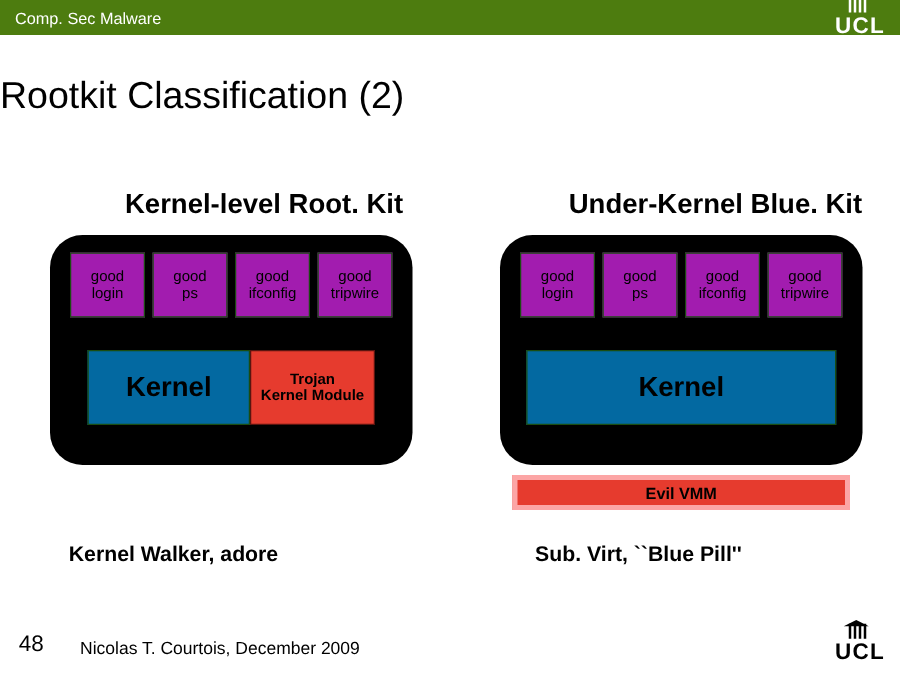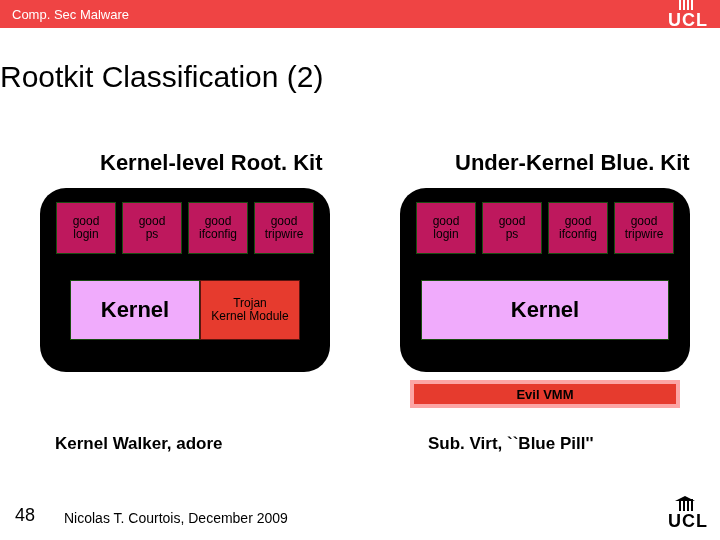--- a/index.html
+++ b/index.html
@@ -1,18 +1,18 @@
 <!DOCTYPE html>
 <html><head>
 <meta charset="utf-8">
 <style>
   * { box-sizing: border-box; margin: 0; padding: 0; }
   body { width: 720px; height: 540px; font-family: Arial, Helvetica, sans-serif; background: #fff; position: relative; overflow: hidden; }
 
-  .header-bar { position: absolute; top: 0; left: 0; right: 0; height: 28px; background: #ef4444; display: flex; align-items: center; justify-content: space-between; padding: 0 12px; }
+  .header-bar { position: absolute; top: 0; left: 0; right: 0; height: 28px; background: #4d7c0f; display: flex; align-items: center; justify-content: space-between; padding: 0 12px; }
   .header-bar .left { color: #fff; font-size: 13px; }
   .header-bar .right { display: flex; align-items: center; }
 
   .ucl-logo { display: flex; align-items: center; color: #000; font-weight: bold; flex-direction: column; }
   .ucl-logo.white { color: #fff; }
   .ucl-logo .portico { margin-right: 4px; display: flex; align-items: flex-end; }
   .ucl-logo .portico .col { width: 2px; height: 12px; background: currentColor; margin: 0 1px; }
   .ucl-logo .portico .roof { width: 0; height: 0; border-left: 10px solid transparent; border-right: 10px solid transparent; border-bottom: 5px solid currentColor; position: absolute; transform: translate(-3px, -10px); }
   .ucl-logo .text { font-size: 18px; font-weight: bold; letter-spacing: 1px; }
 
@@ -20,26 +20,26 @@
 
   .col-title { position: absolute; font-size: 22px; font-weight: bold; color: #000; }
   .col-title.left  { top: 150px; left: 100px; }
   .col-title.right { top: 150px; left: 455px; }
 
   .diagram { position: absolute; background: #000; border-radius: 26px; padding: 14px 10px 12px 10px; }
   .diagram.left  { top: 188px; left: 40px; width: 290px; height: 184px; }
   .diagram.right { top: 188px; left: 400px; width: 290px; height: 184px; }
 
   .proc-row { display: flex; gap: 6px; justify-content: center; }
-  .proc { background: #be185d; border: 1px solid #1a4d12; width: 60px; height: 52px; display: flex; flex-direction: column; align-items: center; justify-content: center; font-size: 12px; line-height: 1.1; color: #000; }
+  .proc { background: #a21caf; border: 1px solid #1a4d12; width: 60px; height: 52px; display: flex; flex-direction: column; align-items: center; justify-content: center; font-size: 12px; line-height: 1.1; color: #000; }
 
   .kernel-row { display: flex; justify-content: center; margin-top: 26px; }
   .kernel-box { display: flex; }
-  .kernel-half { background: #f0abfc; border: 1px solid #1a4d12; height: 60px; display: flex; align-items: center; justify-content: center; font-size: 22px; font-weight: bold; color: #000; }
-  .trojan-half { background: #e63b2e; border: 1px solid #5a140f; height: 60px; display: flex; flex-direction: column; align-items: center; justify-content: center; font-size: 12px; font-weight: normal; color: #000; line-height: 1.1; }
+  .kernel-half { background: #0369a1; border: 1px solid #1a4d12; height: 60px; display: flex; align-items: center; justify-content: center; font-size: 22px; font-weight: bold; color: #000; }
+  .trojan-half { background: #e63b2e; border: 1px solid #5a140f; height: 60px; display: flex; flex-direction: column; align-items: center; justify-content: center; font-size: 12px; font-weight: bold; color: #000; line-height: 1.1; }
 
   .evil-vmm { position: absolute; top: 380px; left: 410px; width: 270px; height: 28px; background: #e63b2e; display: flex; align-items: center; justify-content: center; font-weight: bold; font-size: 13px; color: #000; border: 4px solid #fca5a5; }
 
   .example-label { position: absolute; font-size: 17px; font-weight: bold; color: #000; }
   .example-label.left  { top: 434px; left: 55px; }
   .example-label.right { top: 434px; left: 428px; }
   .page-num { position: absolute; left: 15px; bottom: 14px; font-size: 18px; color: #000; }
   .footer-text { position: absolute; left: 64px; bottom: 14px; font-size: 14px; color: #000; }
   .footer-text .red { color: #000000; }
   .footer-logo { position: absolute; right: 12px; bottom: 8px; }

